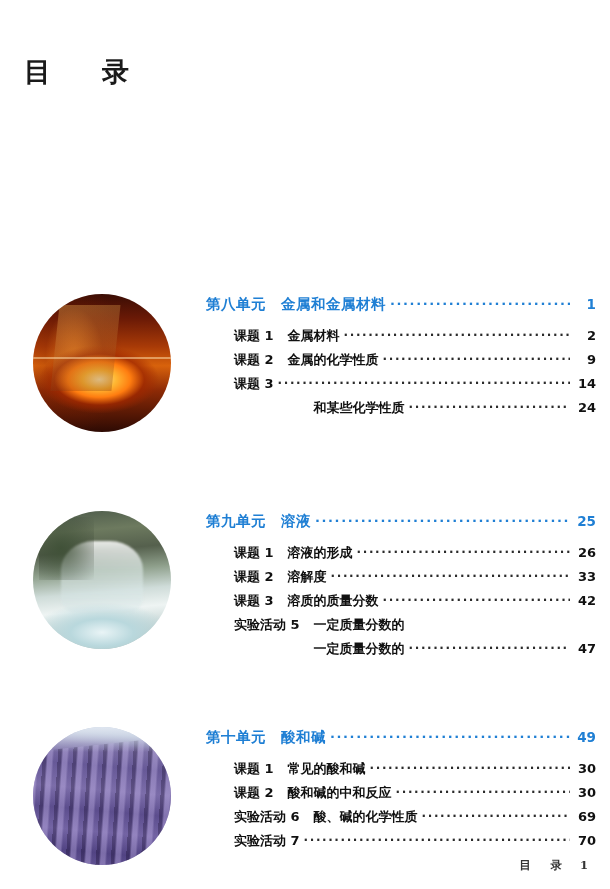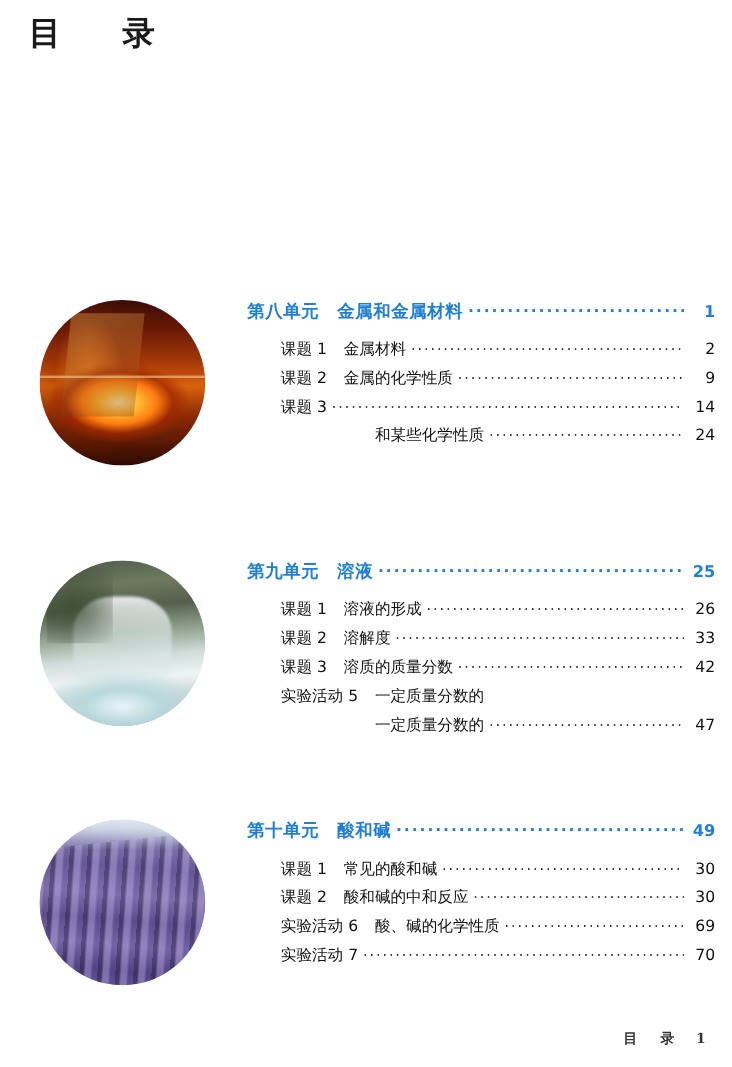--- a/index.html
+++ b/index.html
@@ -11,20 +11,21 @@
     height: 889px;
     background: #ffffff;
     font-family: "DejaVu Sans", "Liberation Sans", sans-serif;
     position: relative;
     overflow: hidden;
   }
 
   .page {
     position: absolute;
     inset: 0;
+    margin-top: 44px;
   }
 
   
   .page-title {
     position: absolute;
     left: 24px;
     top: 10px;
     font-family: "DejaVu Serif", "Liberation Serif", serif;
     font-size: 27px;
     font-weight: bold;
@@ -181,20 +182,21 @@
     font-size: 13.5px;
   }
 
   .entry {
     display: flex;
     align-items: flex-end;
     color: #111111;
     font-size: 13px;
     line-height: 24px;
     padding-left: 28px;
+    font-weight: bold;
   }
   .entry .e-label { white-space: nowrap; }
   .entry .e-title { white-space: nowrap; margin-left: 14px; }
   .entry .dots {
     flex: 1;
     overflow: hidden;
     white-space: nowrap;
     margin: 0 4px;
     color: #2b2b2b;
     font-size: 12px;

